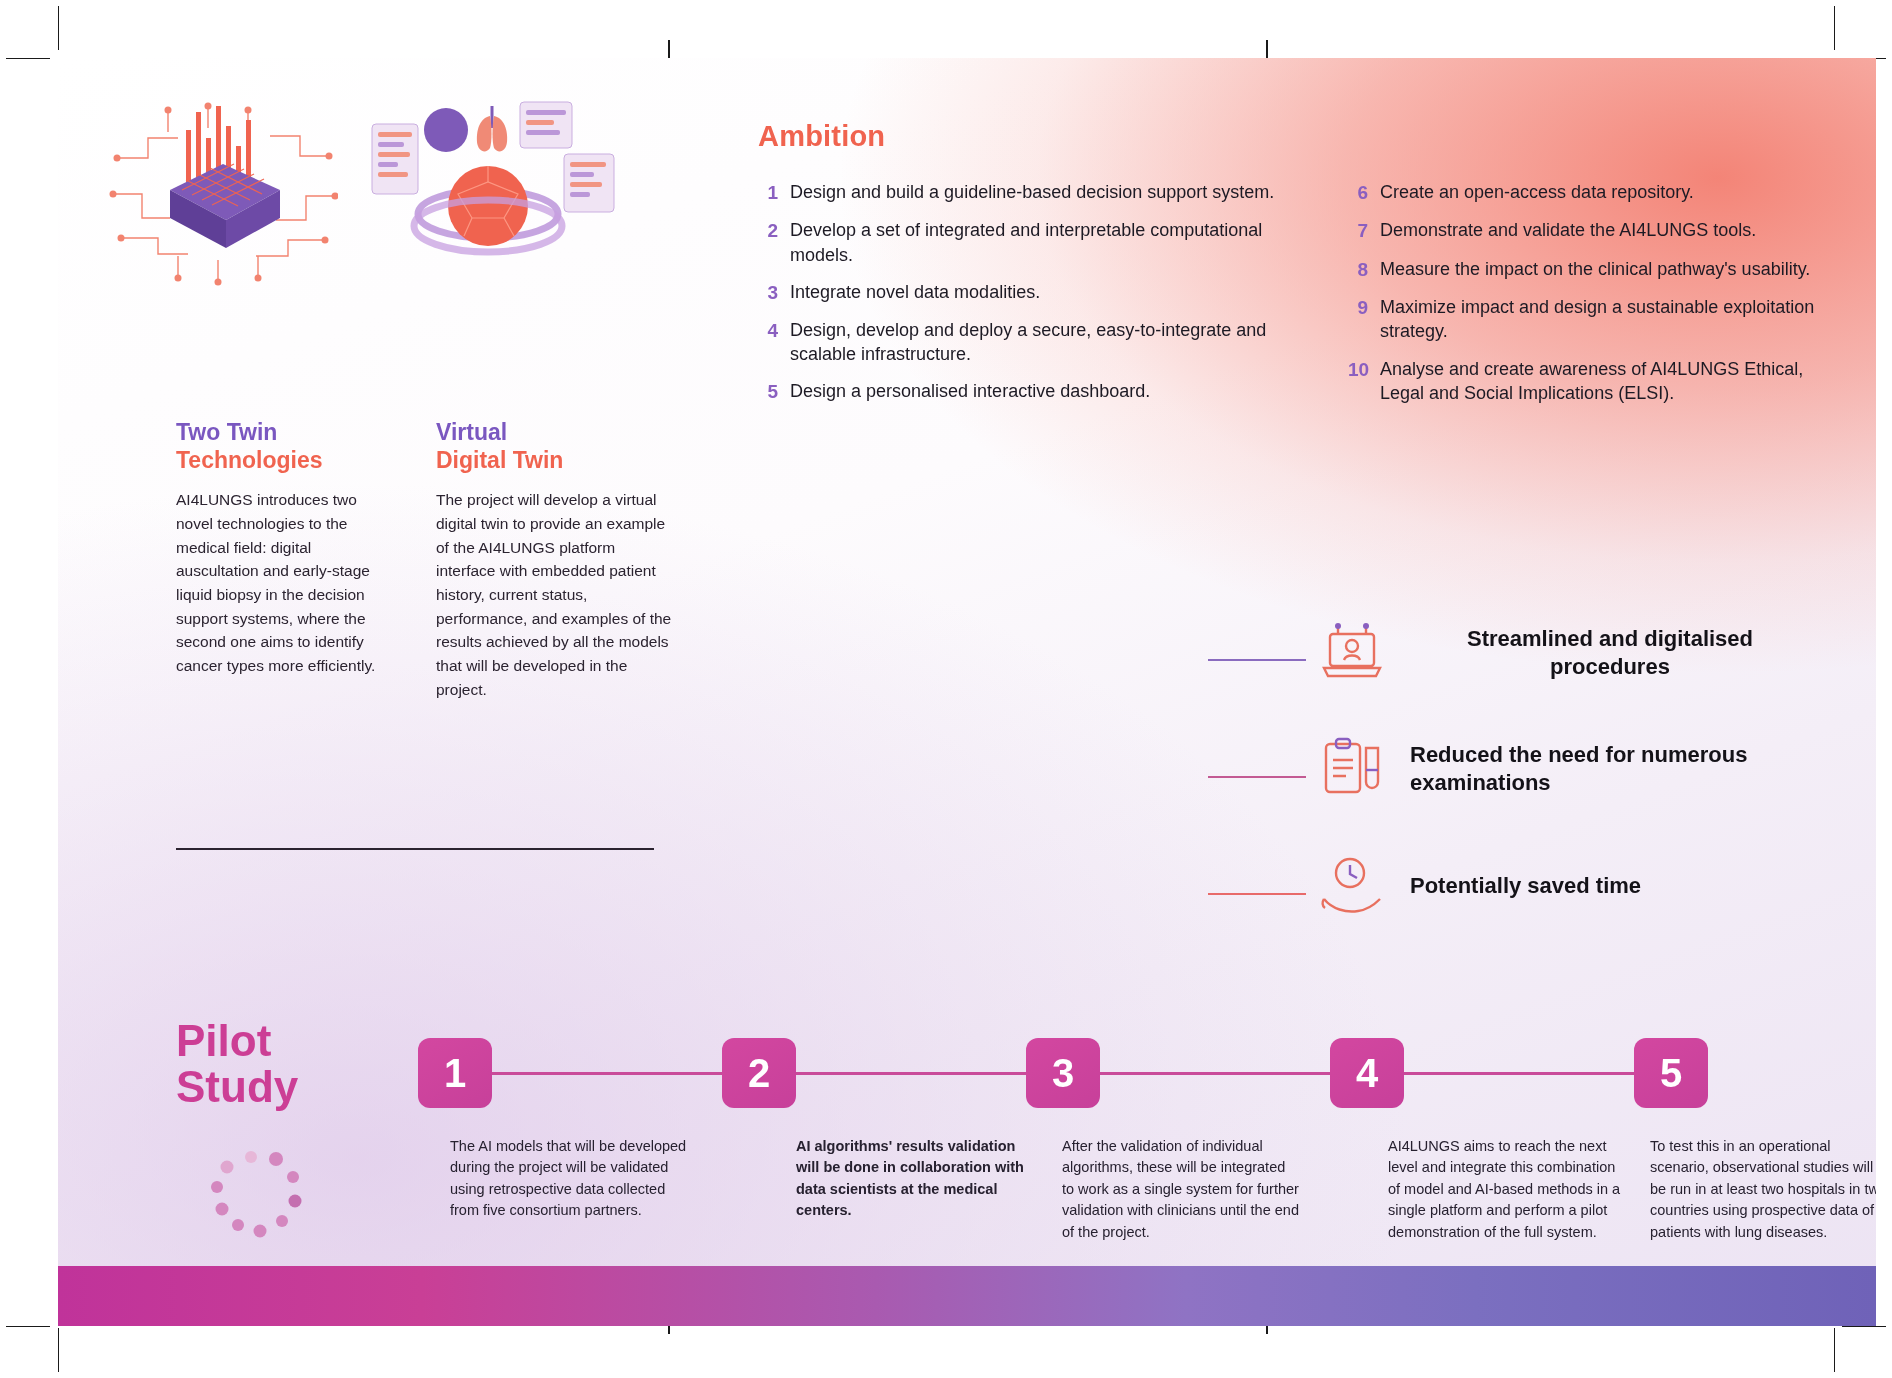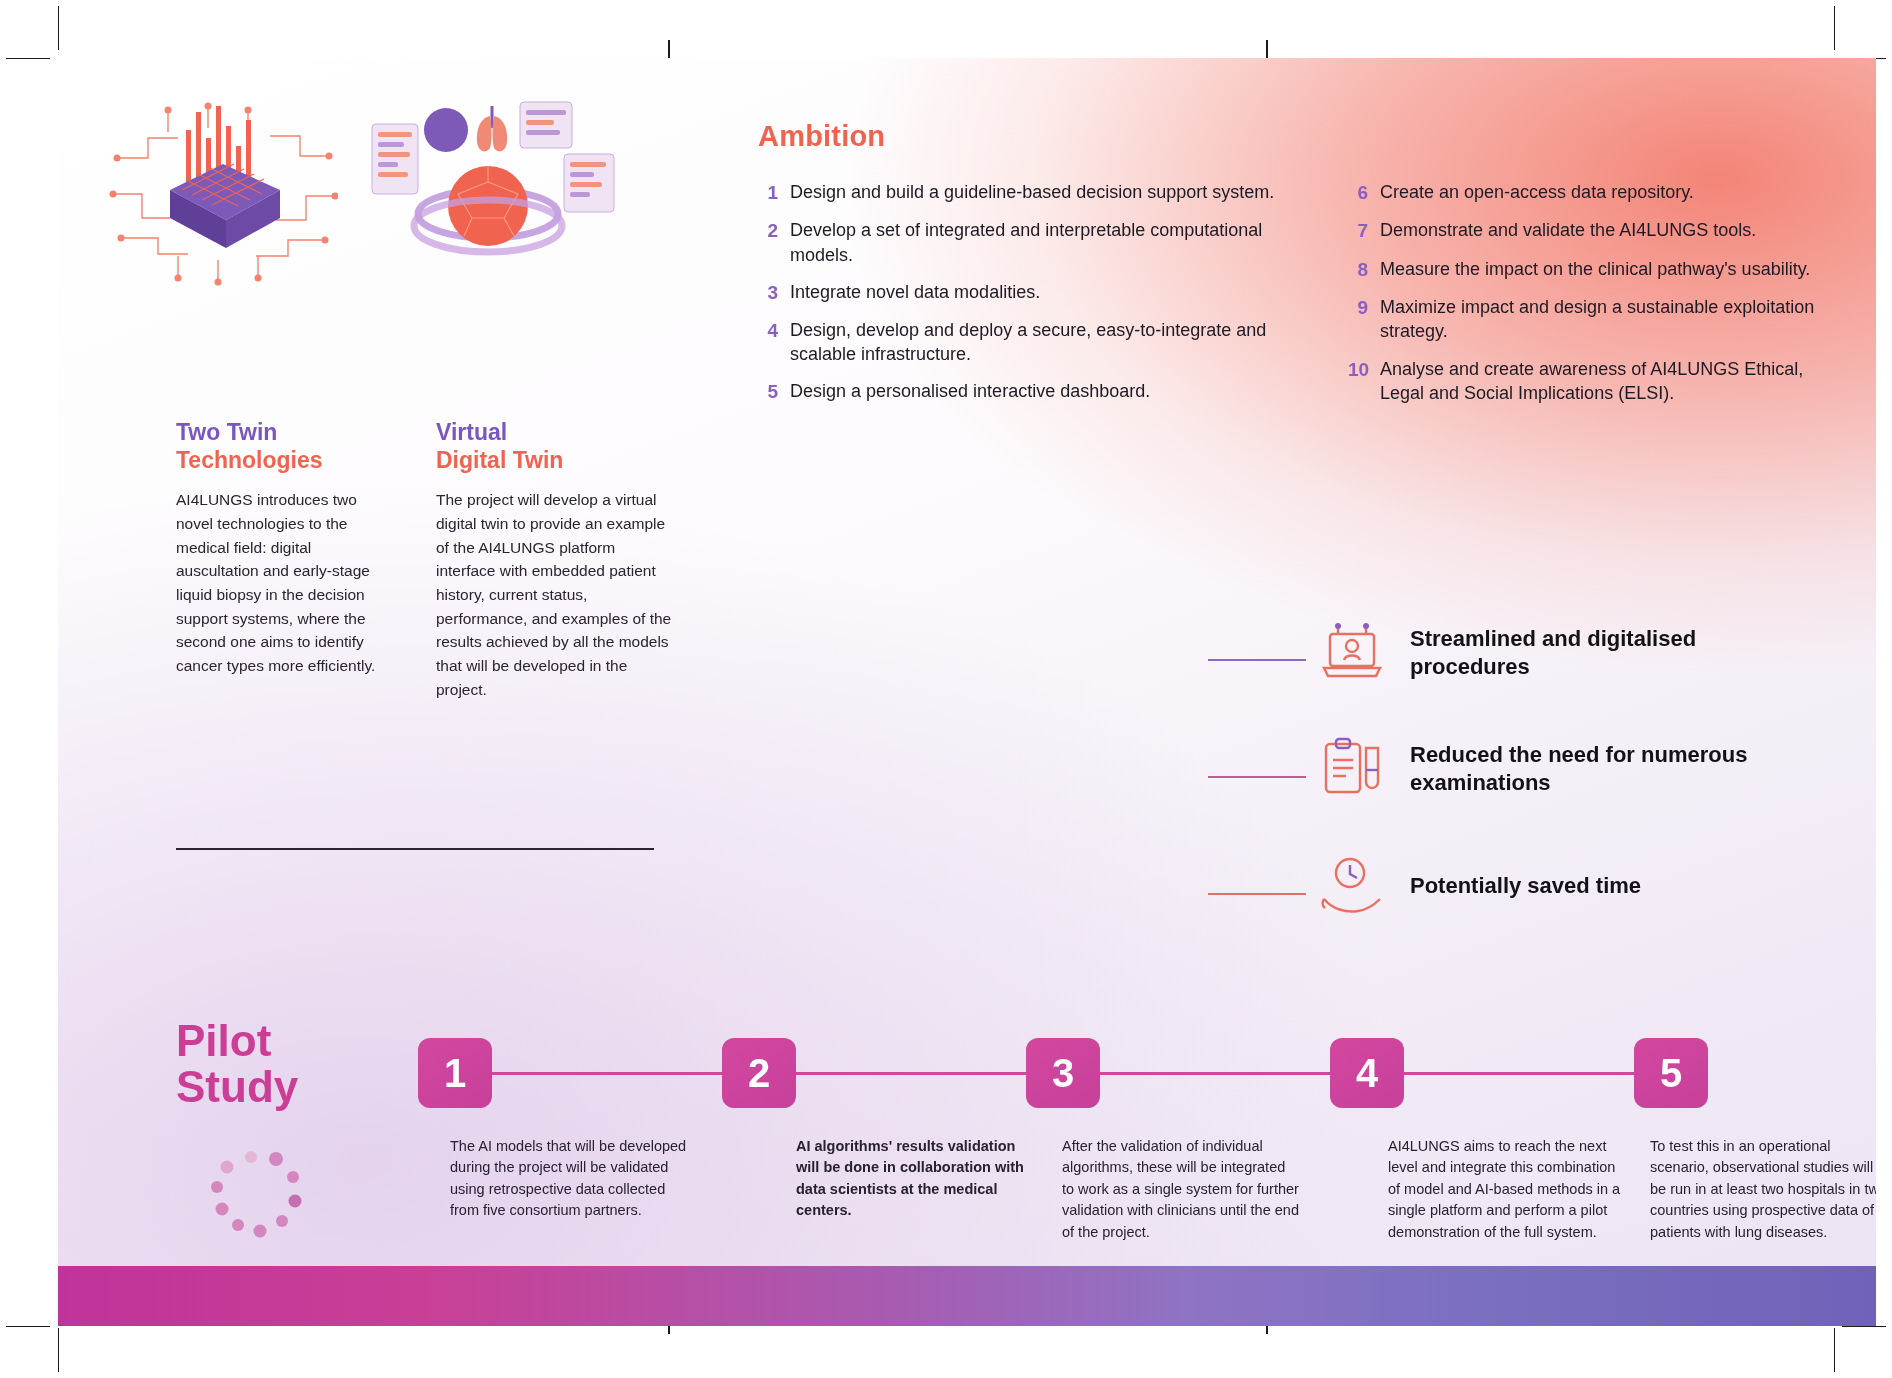--- a/index.html
+++ b/index.html
@@ -148,21 +148,21 @@
   .conn-3 { top: 835px; background: #e86a6a; }
 
   
   .benefit {
     position: absolute;
     left: 1258px;
     display: flex;
     align-items: center;
     gap: 22px;
   }
-  .b1 { top: 560px; }
+  .b1 { top: 560px; text-align: center; }
   .b2 { top: 676px; }
   .b3 { top: 793px; }
   .benefit-icon { width: 72px; height: 70px; flex: 0 0 72px; }
   .benefit-label {
     font-size: 22px;
     font-weight: bold;
     color: #141218;
     line-height: 1.26;
     max-width: 400px;
   }

